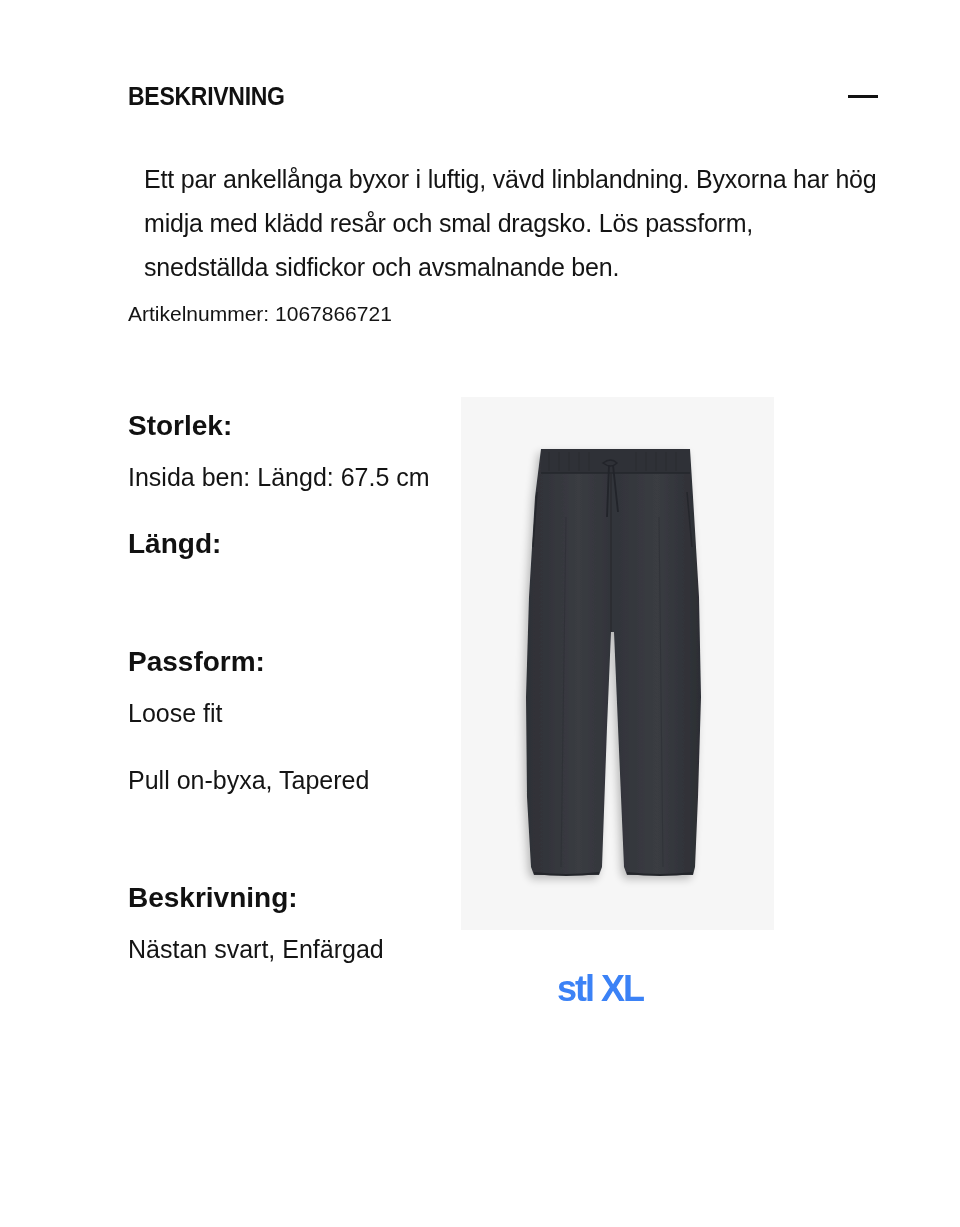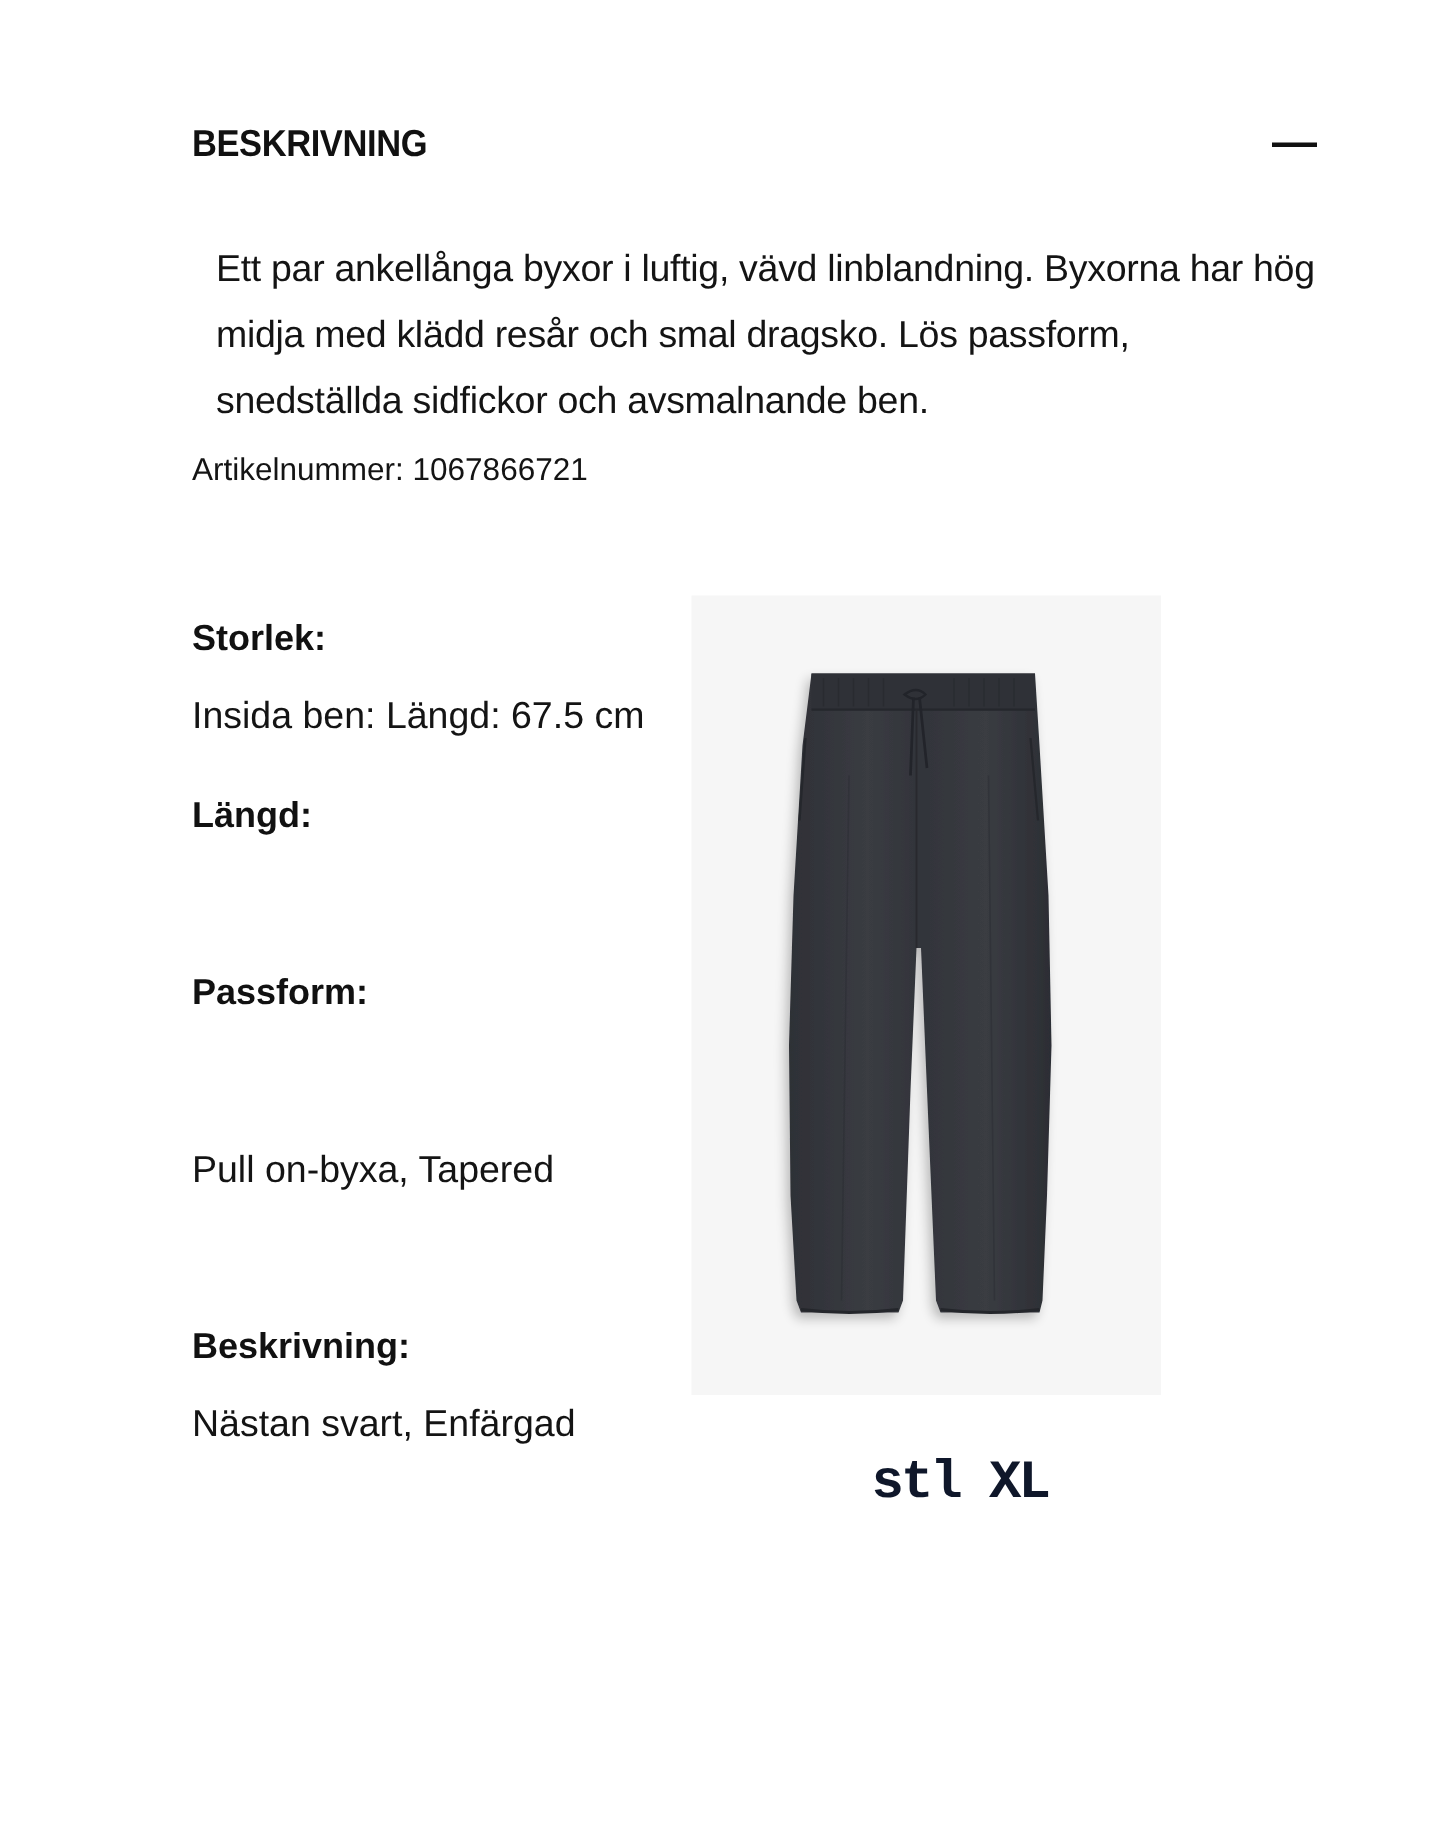--- a/index.html
+++ b/index.html
@@ -70,21 +70,21 @@
       position: absolute;
       left: 128px;
       top: 404px;
       width: 340px;
     }
     .spec {
       height: 118px;
     }
     .spec-label {
       display: block;
-      font-size: 24px;
+      font-size: 28px;
       font-weight: bold;
       color: #111;
       height: 51px;
       line-height: 44px;
     }
     .spec-value {
       display: block;
       font-size: 25px;
       color: #141414;
       line-height: 44px;
@@ -101,26 +101,25 @@
     }
     .product-image svg {
       position: absolute;
       left: 0;
       top: 0;
     }
     .size-caption {
       position: absolute;
       left: 557px;
       top: 968px;
-      font-family: Liberation Mono, monospace;
+      font-family: Liberation Sans, sans-serif;
       font-weight: bold;
       font-size: 36px;
       letter-spacing: -2px;
-      color: #0f172a;
-      margin-left: 24px;
+      color: #3b82f6;
     }
   </style>
 </head>
 <body>
 
 <div class="section-header">
   <span class="section-title">BESKRIVNING</span>
   <div class="collapse-btn">
     <span class="bar"></span>
   </div>
@@ -135,20 +134,21 @@
 <div class="specs">
   <div class="spec">
     <span class="spec-label">Storlek:</span>
     <span class="spec-value">Insida ben: Längd: 67.5 cm</span>
   </div>
   <div class="spec">
     <span class="spec-label">Längd:</span>
   </div>
   <div class="spec">
     <span class="spec-label">Passform:</span>
+    <span class="spec-value">Loose fit</span>
   </div>
   <div class="spec">
     <span class="spec-value">Pull on-byxa, Tapered</span>
   </div>
   <div class="spec">
     <span class="spec-label">Beskrivning:</span>
     <span class="spec-value">Nästan svart, Enfärgad</span>
   </div>
 </div>
 

